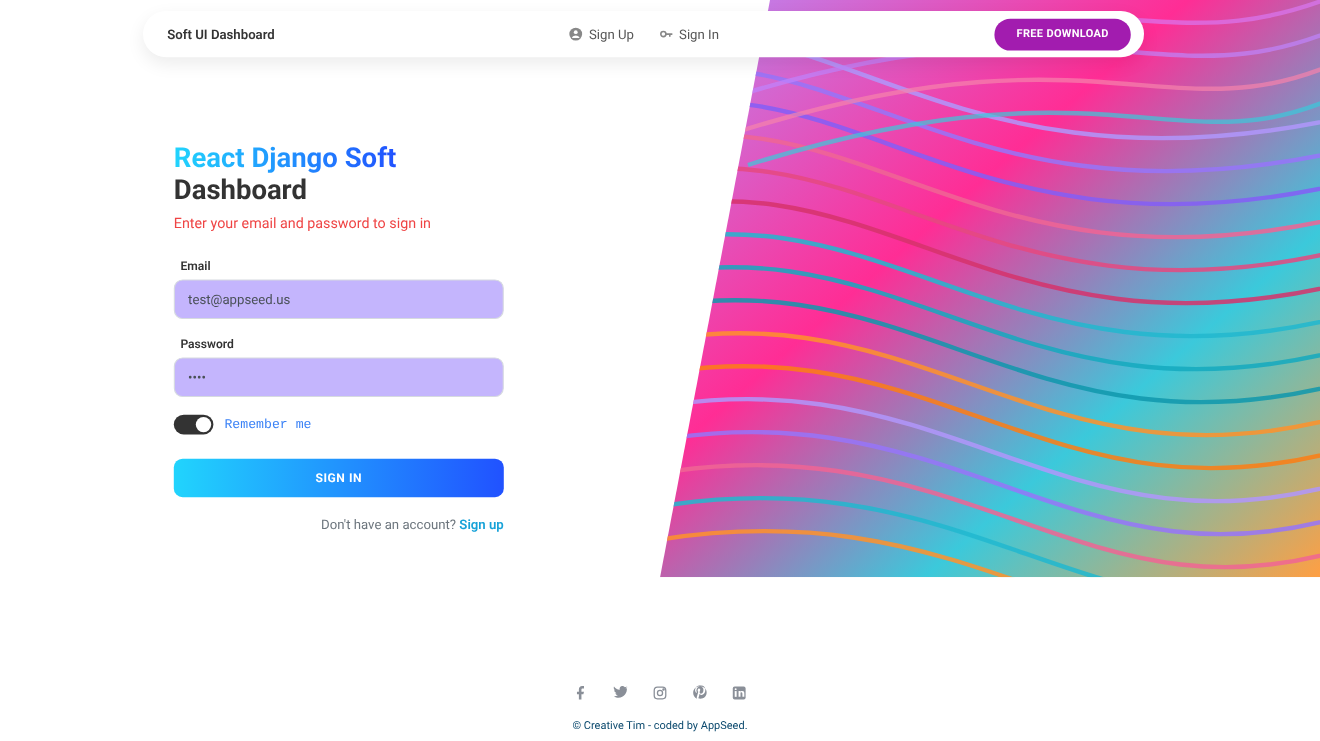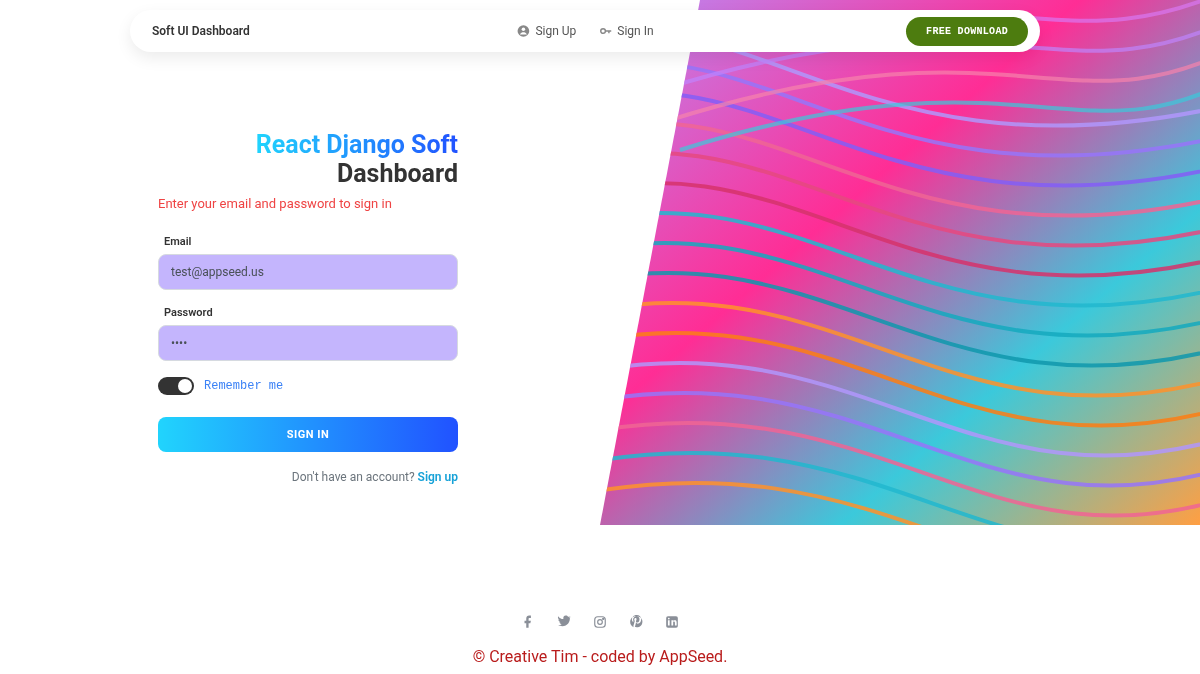--- a/index.html
+++ b/index.html
@@ -64,43 +64,41 @@
       font-size: 12px;
       color: #555;
       cursor: pointer;
     }
     .nav-link .icon {
       display: inline-flex;
       color: #888;
     }
     .download-btn {
       margin-left: auto;
-      background: #4d7c0f;
+      background: #a21caf;
       color: #fff;
       font-size: 10px;
       font-weight: 700;
       letter-spacing: 0.3px;
       padding: 9px 20px;
       border-radius: 18px;
       cursor: pointer;
       border: none;
-      font-family: Liberation Mono, monospace;
     }
     
     .form-area {
       position: absolute;
       top: 130px;
       left: 158px;
       width: 300px;
     }
     .title {
       font-size: 25px;
       font-weight: 700;
       margin-bottom: 8px;
-      text-align: right;
     }
     .title .grad {
       background: linear-gradient(90deg, #21d4fd 0%, #2152ff 100%);
       -webkit-background-clip: text;
       background-clip: text;
       color: transparent;
     }
     .title .plain {
       color: #333;
     }
@@ -201,22 +199,22 @@
       justify-content: center;
       gap: 22px;
       margin-bottom: 18px;
     }
     .social-icon {
       color: #8a8f98;
       cursor: pointer;
       display: inline-flex;
     }
     .copyright {
-      font-size: 16px;
-      color: #b91c1c;
+      font-size: 10px;
+      color: #0c4a6e;
     }
   </style>
 </head>
 <body>
 
 <div class="hero-image">
   <svg viewBox="0 0 600 525" preserveAspectRatio="xMidYMid slice">
     <defs>
       <linearGradient id="g1" x1="0" y1="0" x2="1" y2="1">
         <stop offset="0%" stop-color="#b78cf7"></stop>

